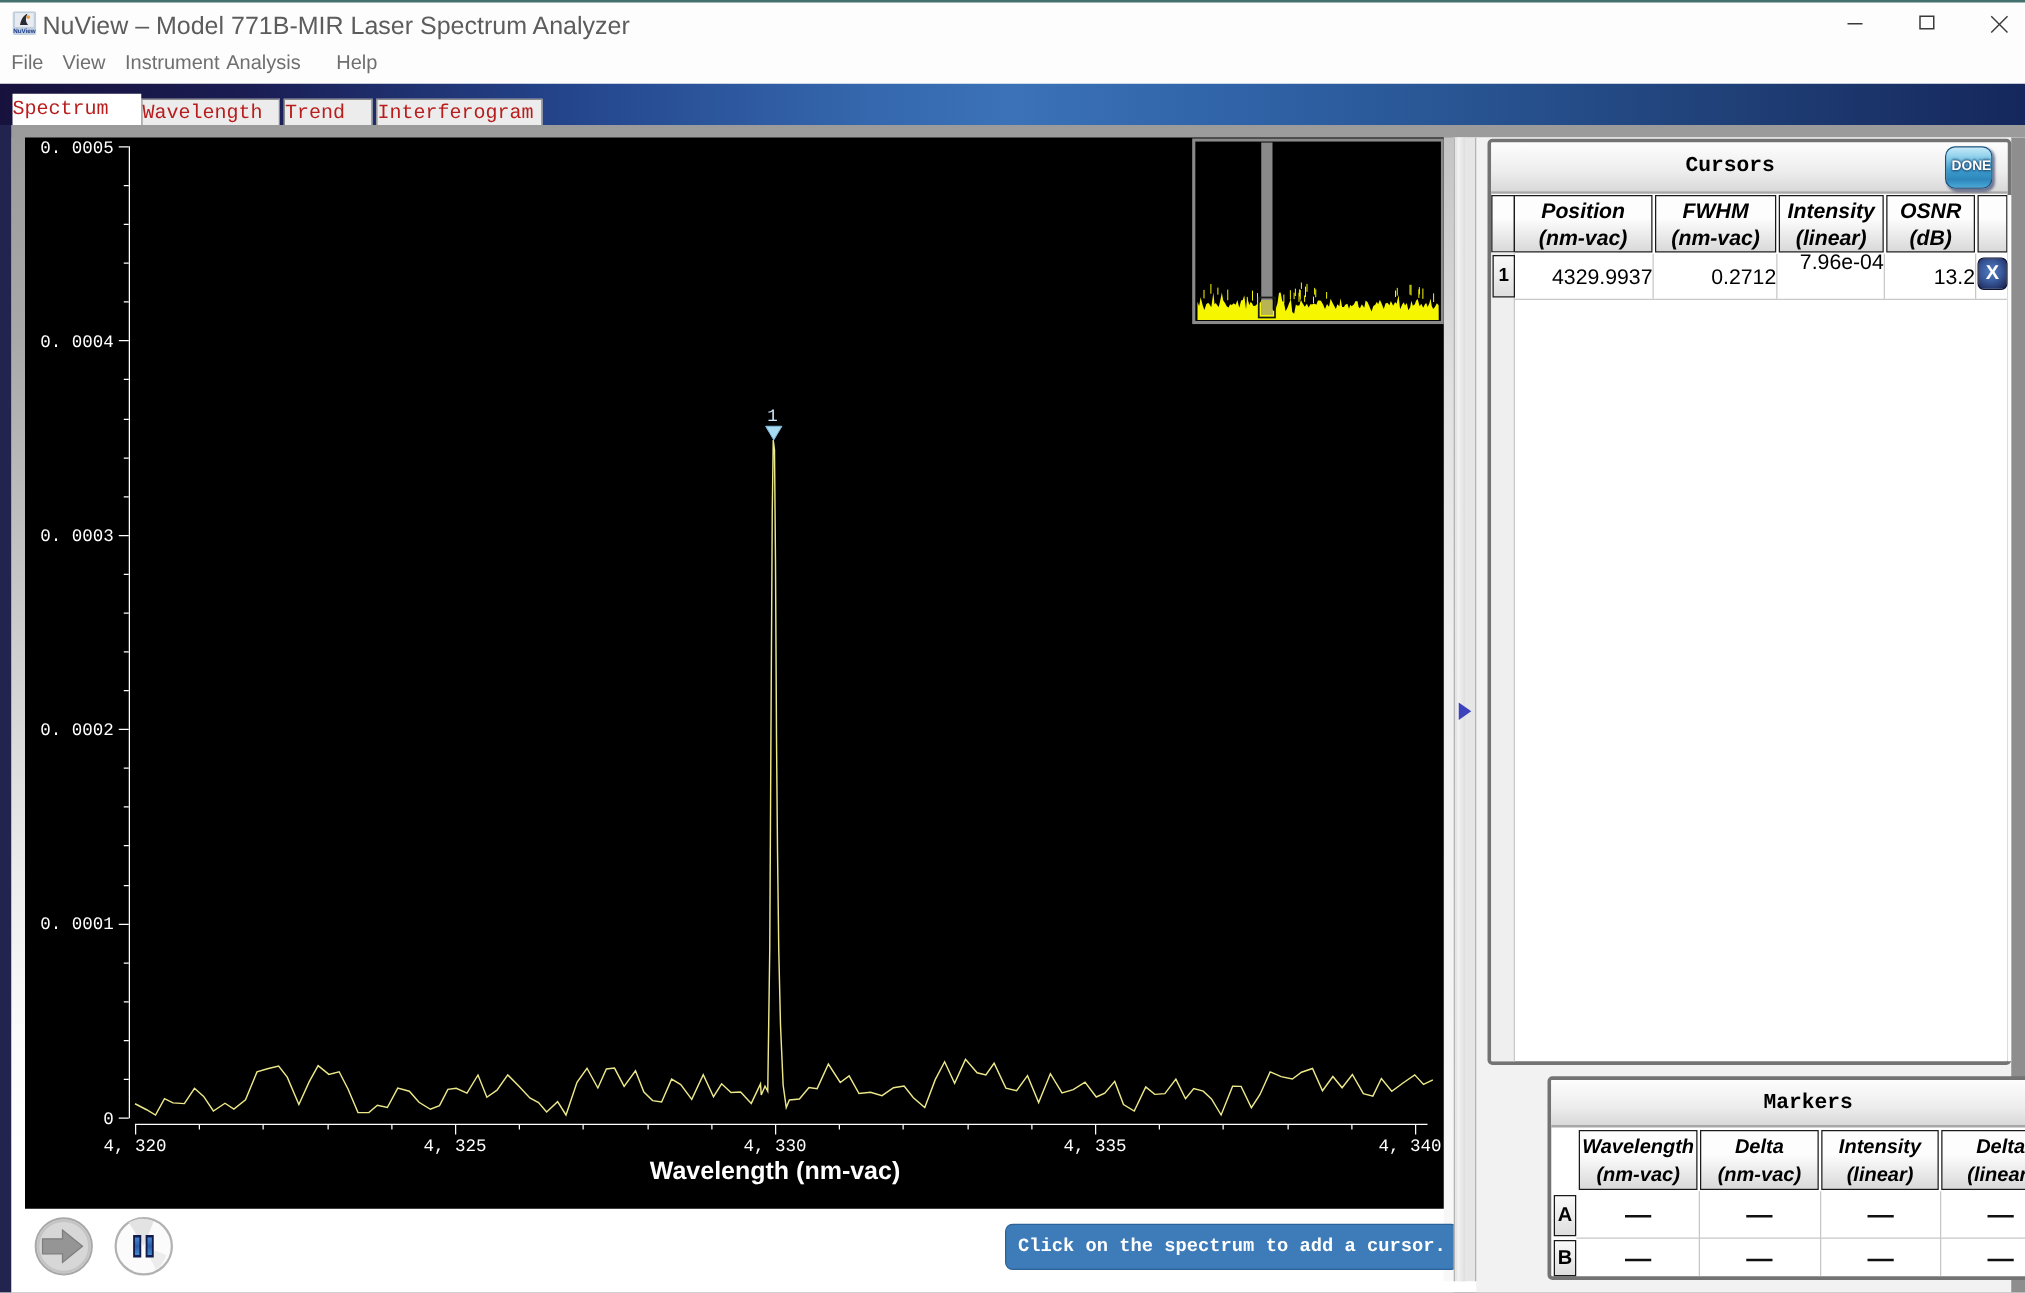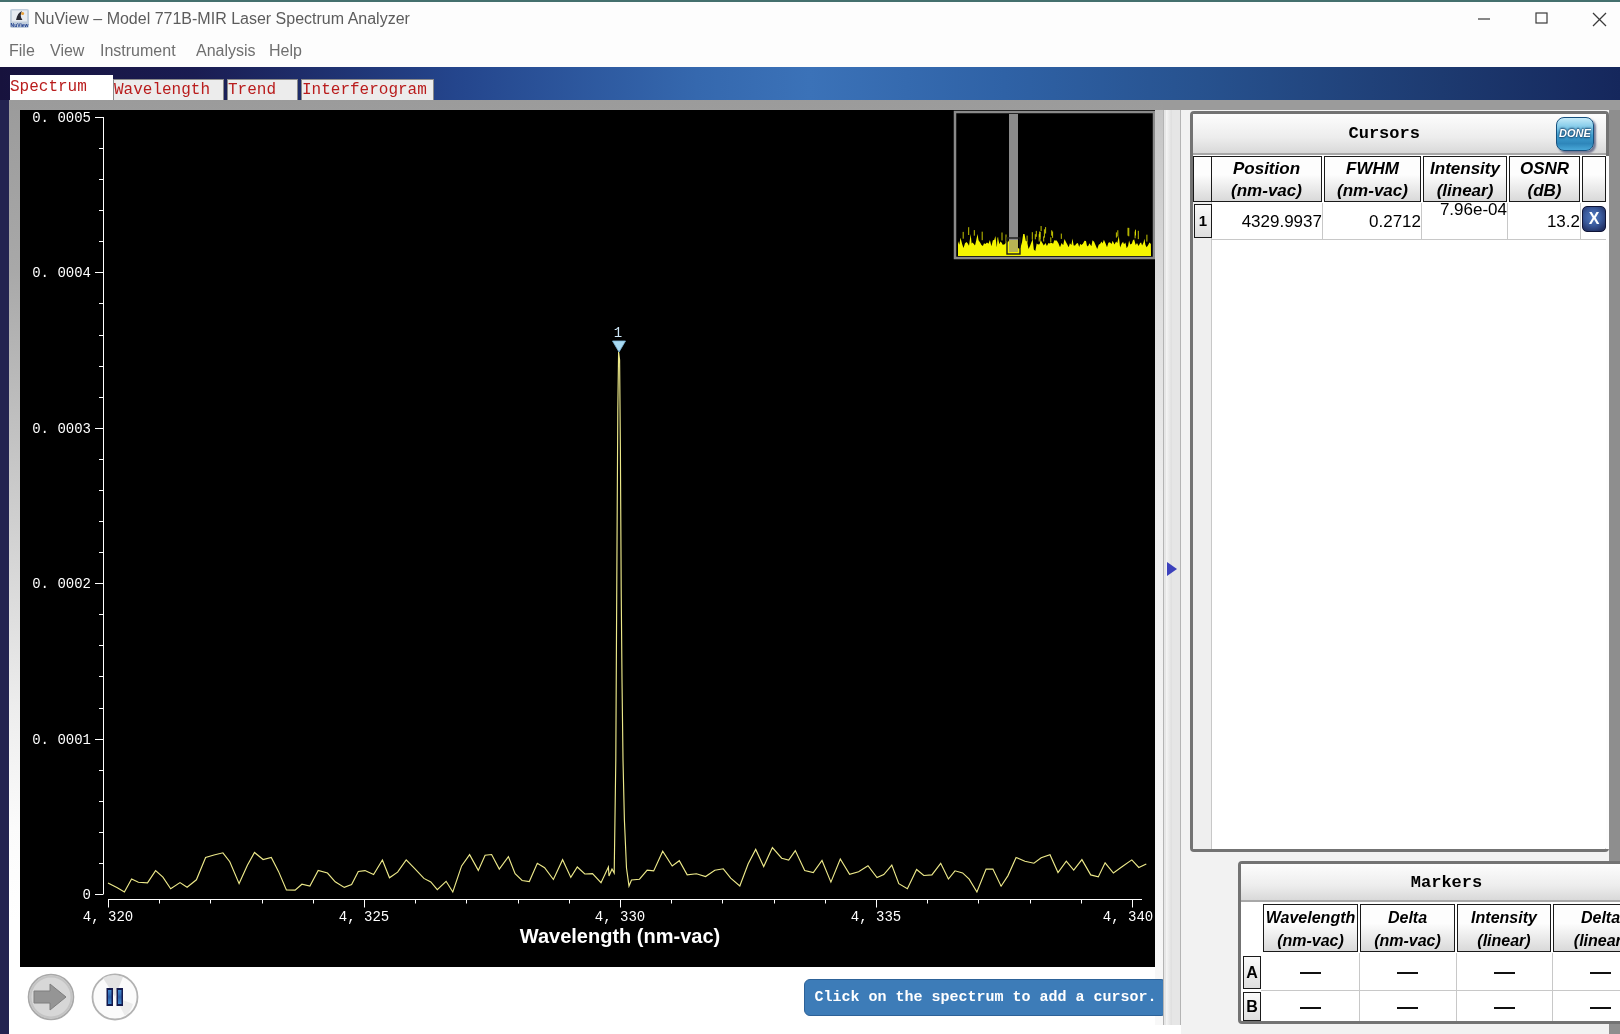--- a/index.html
+++ b/index.html
@@ -1,21 +1,21 @@
 <!DOCTYPE html>
 <html><head><meta charset="utf-8">
 <style>
 * { margin:0; padding:0; box-sizing:border-box; }
 html,body { width:1620px; height:1034px; overflow:hidden; background:#fff;
   font-family:"Liberation Sans",sans-serif; position:relative; }
 .abs { position:absolute; }
 
 #titlebar { left:0; top:0; width:1620px; height:37px; background:#fdfdfd;
   border-top:2px solid #44706e; }
-#title { left:34px; top:10px; font-size:16px; color:#5c5c5c; }
+#title { left:34px; top:10px; font-size:20px; color:#5c5c5c; }
 #appicon { left:10px; top:9px; width:19px; height:19px; }
 .winbtn { color:#3a3a3a; }
 
 #menubar { left:0; top:37px; width:1620px; height:30px; background:#fdfdfd; }
 .menuitem { position:absolute; top:5px; font-size:16px; color:#6f6f6f; }
 
 #band { left:0; top:67px; width:1620px; height:33px;
   background:linear-gradient(to right,#17123d 0%,#1a1c52 12%,#24458c 28%,#3568ae 43%,
    #3b72b8 50%,#2f62a6 62%,#27528f 74%,#1d3a70 89%,#15275c 100%); }
 #leftstrip { left:0; top:100px; width:9px; height:934px; background:#232350; }
@@ -53,22 +53,22 @@
   color:#000;font-style:italic; }
 .rowhdr { position:absolute; background:linear-gradient(#fafafa,#dedede);
   border:1px solid #1a1a1a; font-weight:bold; font-size:15px; text-align:center; color:#000; }
 .dval { position:absolute; font-size:17px; color:#000; text-align:right; }
 .dash { position:absolute; width:21px; height:2px; background:#111; }
 .colline { position:absolute; width:1px; background:#c8c8c8; }
 .rowline { position:absolute; height:1px; background:#c8c8c8; }
 #donebtn { left:363px; top:3px; width:38px; height:34px; border-radius:8px;
   background:linear-gradient(#c5eaf8 0%,#7ec8e8 30%,#3e9ed0 55%,#2e86ba 80%,#49a8d8 100%);
   border:1px solid #16507e; box-shadow:2px 2px 2px rgba(20,30,80,.55);
-  color:#fff; font-weight:bold; font-size:11px; text-align:center; line-height:31px;
-  text-shadow:0 1px 2px #14375e, 0 -1px 2px #14375e; letter-spacing:0px;font-style:italic; }
+  color:#fff; font-weight:bold; font-size:11px; text-align:right; line-height:31px;
+  text-shadow:0 1px 2px #14375e, 0 -1px 2px #14375e; letter-spacing:0px; }
 #xbtn { left:389px; top:92px; width:24px; height:26px; border-radius:5px;
   background:radial-gradient(circle at 45% 42%, #527cc2 0%, #3a5a9c 45%, #161d4a 100%);
   border:1px solid #0e1335; color:#fff; font-weight:bold; font-size:16px;
   text-align:center; line-height:24px; font-family:"Liberation Sans",sans-serif; }
 #clickbtn { left:790px; top:979px; width:363px; height:37px; background:#3d7cb8;
   border:1px solid #2d6298; border-radius:6px; color:#fff;
   font-family:"Liberation Mono",monospace; font-weight:bold; font-size:15px;
   text-align:center; line-height:35px; letter-spacing:0px; }
 </style></head>
 <body>
@@ -84,21 +84,21 @@
 <svg class="abs winbtn" style="left:1472px;top:8px;" width="140" height="22" viewBox="0 0 140 22">
  <line x1="6" y1="11" x2="18" y2="11" stroke="#3a3a3a" stroke-width="1.2"></line>
  <rect x="64" y="5" width="11" height="10" fill="none" stroke="#3a3a3a" stroke-width="1.2"></rect>
  <line x1="121" y1="5" x2="134" y2="18" stroke="#3a3a3a" stroke-width="1.2"></line>
  <line x1="134" y1="5" x2="121" y2="18" stroke="#3a3a3a" stroke-width="1.2"></line>
 </svg>
 <div class="abs" id="menubar">
  <span class="menuitem" style="left:9px;">File</span>
  <span class="menuitem" style="left:50px;">View</span>
  <span class="menuitem" style="left:100px;">Instrument</span>
- <span class="menuitem" style="left:196px;">Analysis</span>
+ <span class="menuitem" style="left:181px;">Analysis</span>
  <span class="menuitem" style="left:269px;">Help</span>
 </div>
 <div class="abs" id="band"></div>
 <div class="abs" id="graybar"></div>
 <div class="abs" id="page">
 <div class="abs" style="left:1146px;top:10px;width:8px;height:915px;background:linear-gradient(#c4c4c4,#e0e0e0 22%,#efefef 45%,#f8f8f8 100%);"></div>
 <svg class="abs" id="plot" viewBox="0 0 1135 857">
  <g stroke="#fff" stroke-width="1">
         <line x1="75" y1="7.5" x2="83" y2="7.5"></line>
         <line x1="75" y1="162.5" x2="83" y2="162.5"></line>

